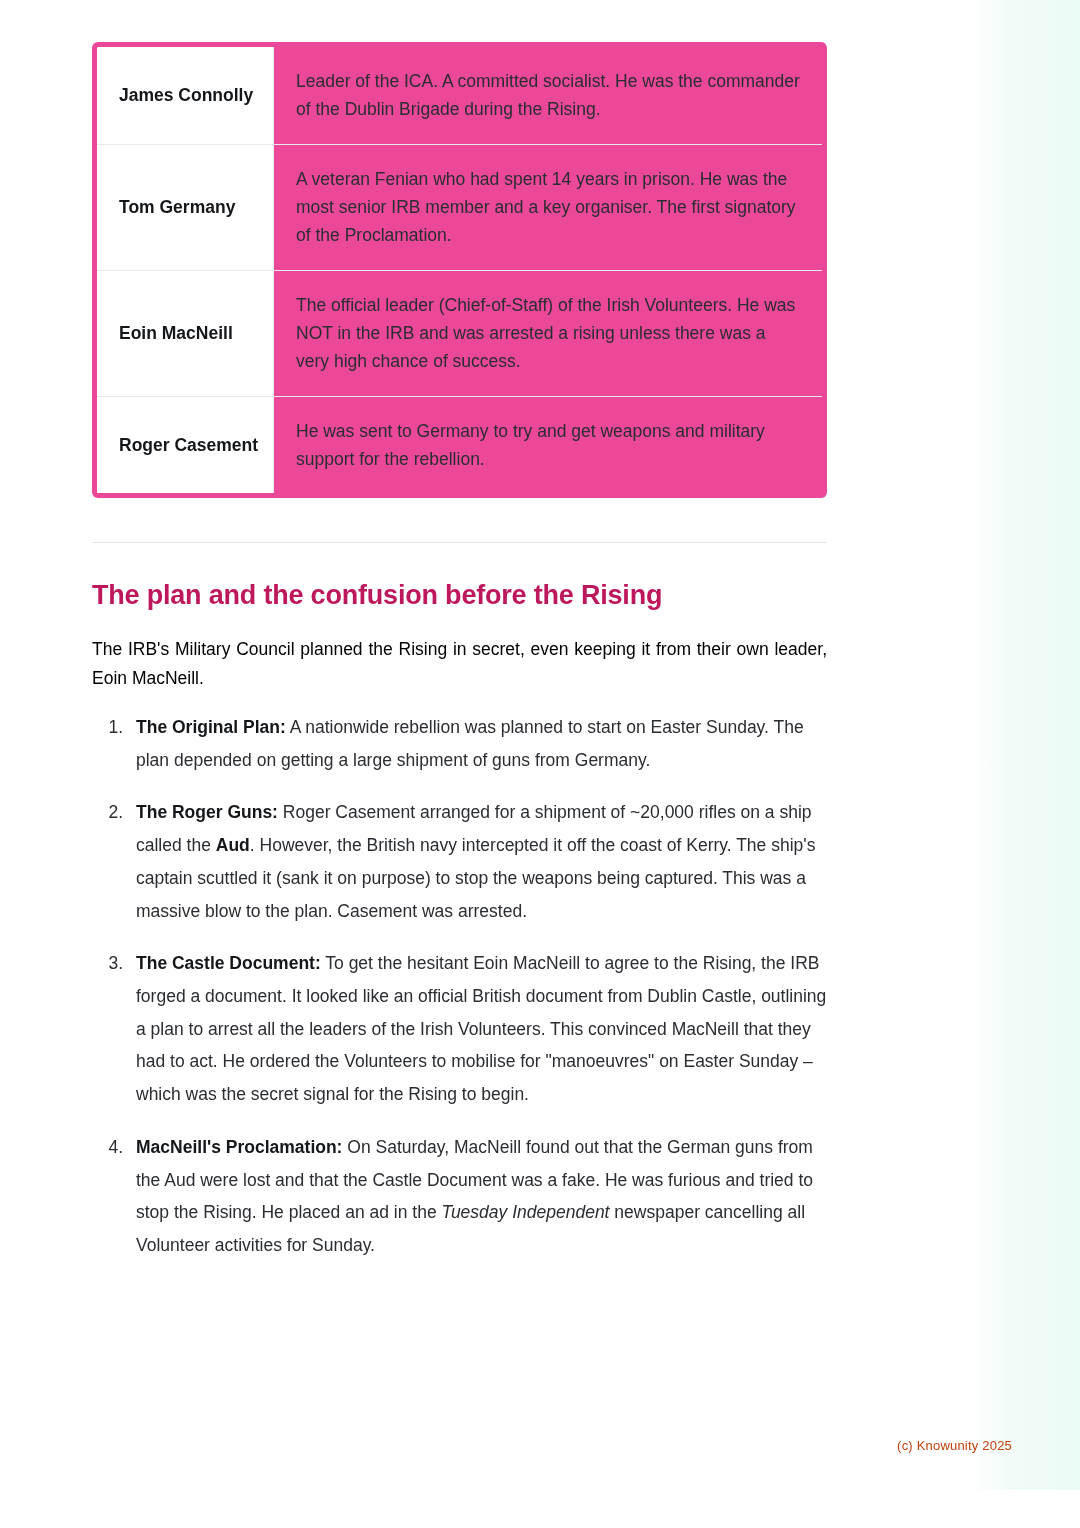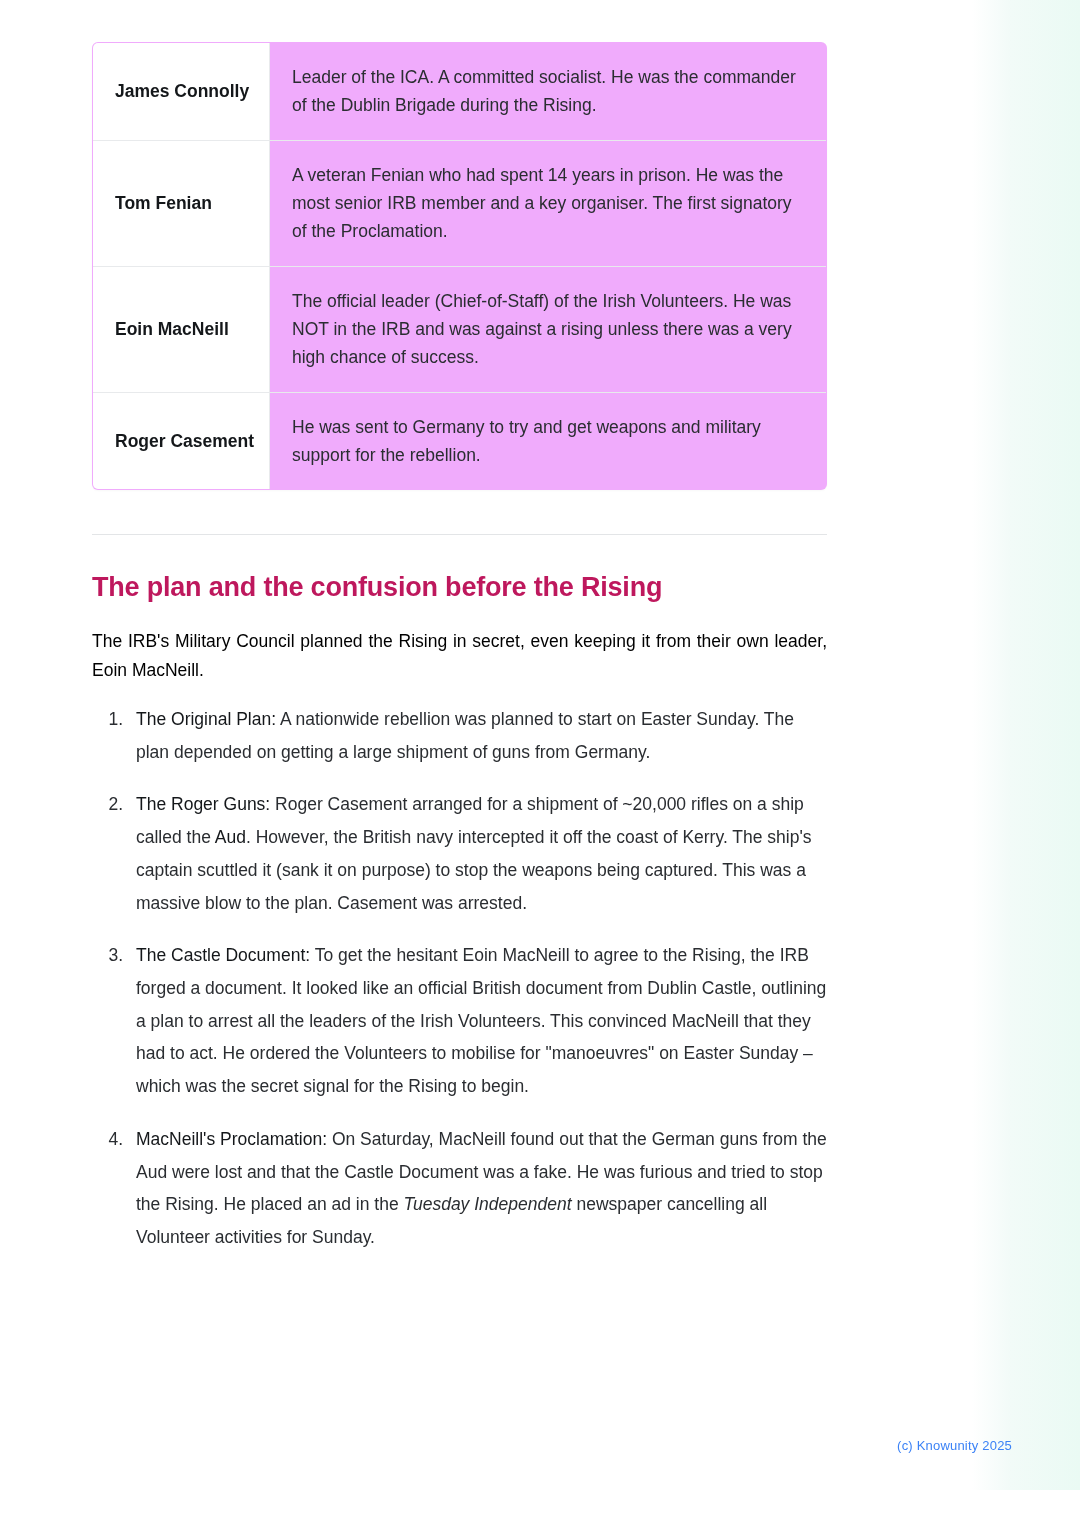--- a/index.html
+++ b/index.html
@@ -32,22 +32,22 @@
     left: 92px;
     top: 0;
     width: 735px;
   }
 
   
   .people-table {
     margin-top: 42px;
     width: 735px;
     border-collapse: collapse;
-    background: #f0abfc;
-    border: 1px solid #0ea5e9;
+    background: #ec4899;
+    border: 5px solid #0ea5e9;
     border-radius: 6px;
     overflow: hidden;
     box-shadow: 0 1px 2px rgba(0,0,0,0.03);
   }
   .people-table td {
     border-bottom: 1px solid #e8eaec;
     vertical-align: middle;
     padding: 20px 22px;
     font-size: 17.5px;
     line-height: 1.62;
@@ -101,52 +101,52 @@
   ol.points > li {
     font-size: 17.5px;
     line-height: 1.87;
     margin-bottom: 20px;
     color: #2a2d31;
     padding-left: 8px;
   }
   ol.points > li::marker {
     color: #2a2d31;
   }
-  b, strong { font-weight: normal; color: #14171a; }
+  b, strong { font-weight: bold; color: #14171a; }
   i, em { font-style: italic; }
 
   .copyright {
     position: absolute;
     right: 68px;
     top: 1438px;
     font-size: 13px;
-    color: #3b82f6;
+    color: #c2410c;
     letter-spacing: 0.2px;
   }
 </style>
 </head>
 <body>
 
 <div class="edge-strip"></div>
 
 <div class="page">
 
   <table class="people-table">
     <tbody>
       <tr>
         <td class="name">James Connolly</td>
         <td class="desc">Leader of the ICA. A committed socialist. He was the commander of the Dublin Brigade during the Rising.</td>
       </tr>
       <tr>
-        <td class="name">Tom Fenian</td>
+        <td class="name">Tom Germany</td>
         <td class="desc">A veteran Fenian who had spent 14 years in prison. He was the most senior IRB member and a key organiser. The first signatory of the Proclamation.</td>
       </tr>
       <tr>
         <td class="name">Eoin MacNeill</td>
-        <td class="desc">The official leader (Chief-of-Staff) of the Irish Volunteers. He was NOT in the IRB and was against a rising unless there was a very high chance of success.</td>
+        <td class="desc">The official leader (Chief-of-Staff) of the Irish Volunteers. He was NOT in the IRB and was arrested a rising unless there was a very high chance of success.</td>
       </tr>
       <tr>
         <td class="name">Roger Casement</td>
         <td class="desc">He was sent to Germany to try and get weapons and military support for the rebellion.</td>
       </tr>
     </tbody>
   </table>
 
   <hr class="rule">
 

